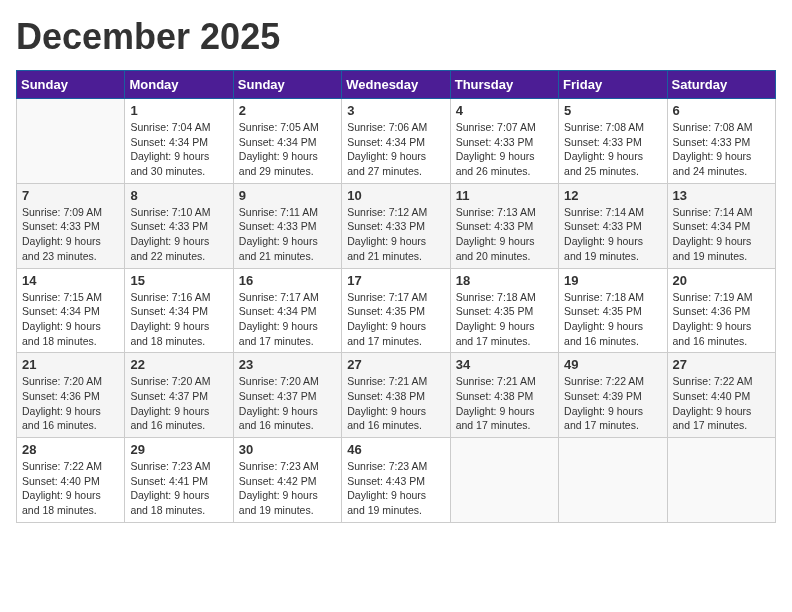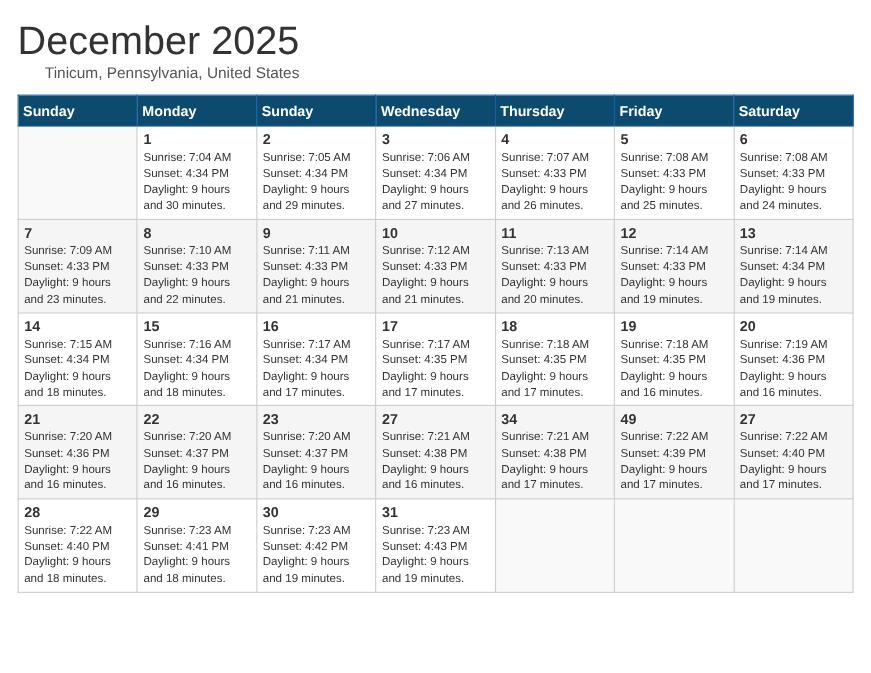--- a/index.html
+++ b/index.html
@@ -38,34 +38,34 @@
     }
     .logo-icon {
       width: 32px;
       height: 32px;
     }
     .title-block {
       text-align: right;
     }
     .month-title {
       font-size: 36px;
-      font-weight: normal;
+      font-weight: bold;
       color: #333;
     }
     .location-title {
       font-size: 14px;
       color: #555;
     }
     .calendar {
       width: 100%;
       border-collapse: collapse;
       border: 1px solid #ccc;
     }
     .calendar th {
-      background: #0c4a6e;
+      background: #4c1d95;
       color: #fff;
       padding: 6px 4px;
       font-size: 13px;
       font-weight: bold;
       text-align: left;
       border: 1px solid #1a5ea0;
     }
     .calendar td {
       vertical-align: top;
       border: 1px solid #ccc;
@@ -93,21 +93,20 @@
     .empty-cell {
       background: #f9f9f9 !important;
     }
   </style>
 </head>
 <body>
 
 <div class="header">
   <div class="title-block">
     <div class="month-title">December 2025</div>
-    <div class="location-title">Tinicum, Pennsylvania, United States</div>
   </div>
 </div>
 
 <table class="calendar">
   <thead>
     <tr>
     <th>Sunday</th>
         <th>Monday</th>
         <th>Sunday</th>
         <th>Wednesday</th>
@@ -241,21 +240,21 @@
         </td>
         <td>
           <span class="day-number">29</span>
           <div class="day-info">Sunrise: 7:23 AM<br>Sunset: 4:41 PM<br>Daylight: 9 hours and 18 minutes.</div>
         </td>
         <td>
           <span class="day-number">30</span>
           <div class="day-info">Sunrise: 7:23 AM<br>Sunset: 4:42 PM<br>Daylight: 9 hours and 19 minutes.</div>
         </td>
         <td>
-          <span class="day-number">31</span>
+          <span class="day-number">46</span>
           <div class="day-info">Sunrise: 7:23 AM<br>Sunset: 4:43 PM<br>Daylight: 9 hours and 19 minutes.</div>
         </td>
         <td class="empty-cell"></td>
         <td class="empty-cell"></td>
         <td class="empty-cell"></td>
       </tr>
     </tbody>
 </table>
 
 </body></html>

